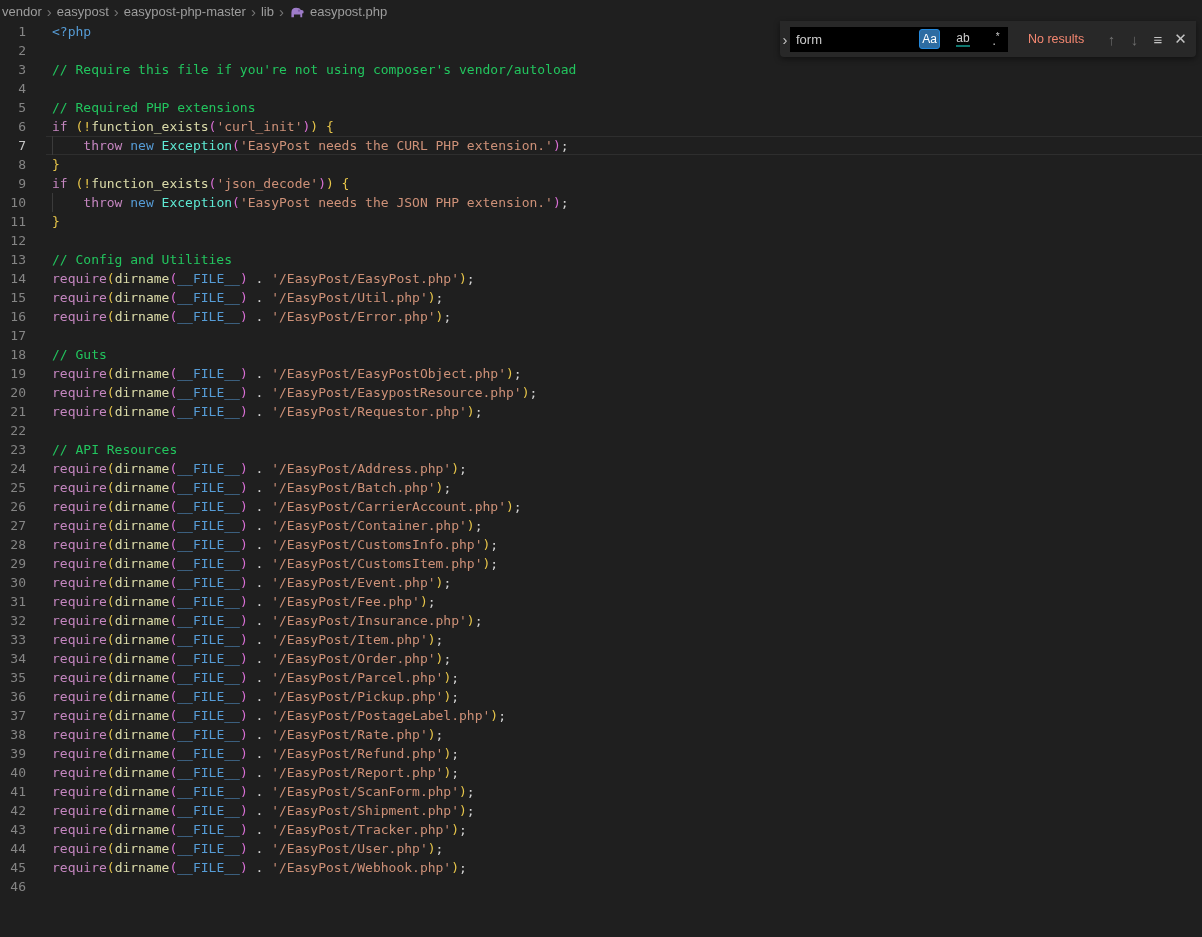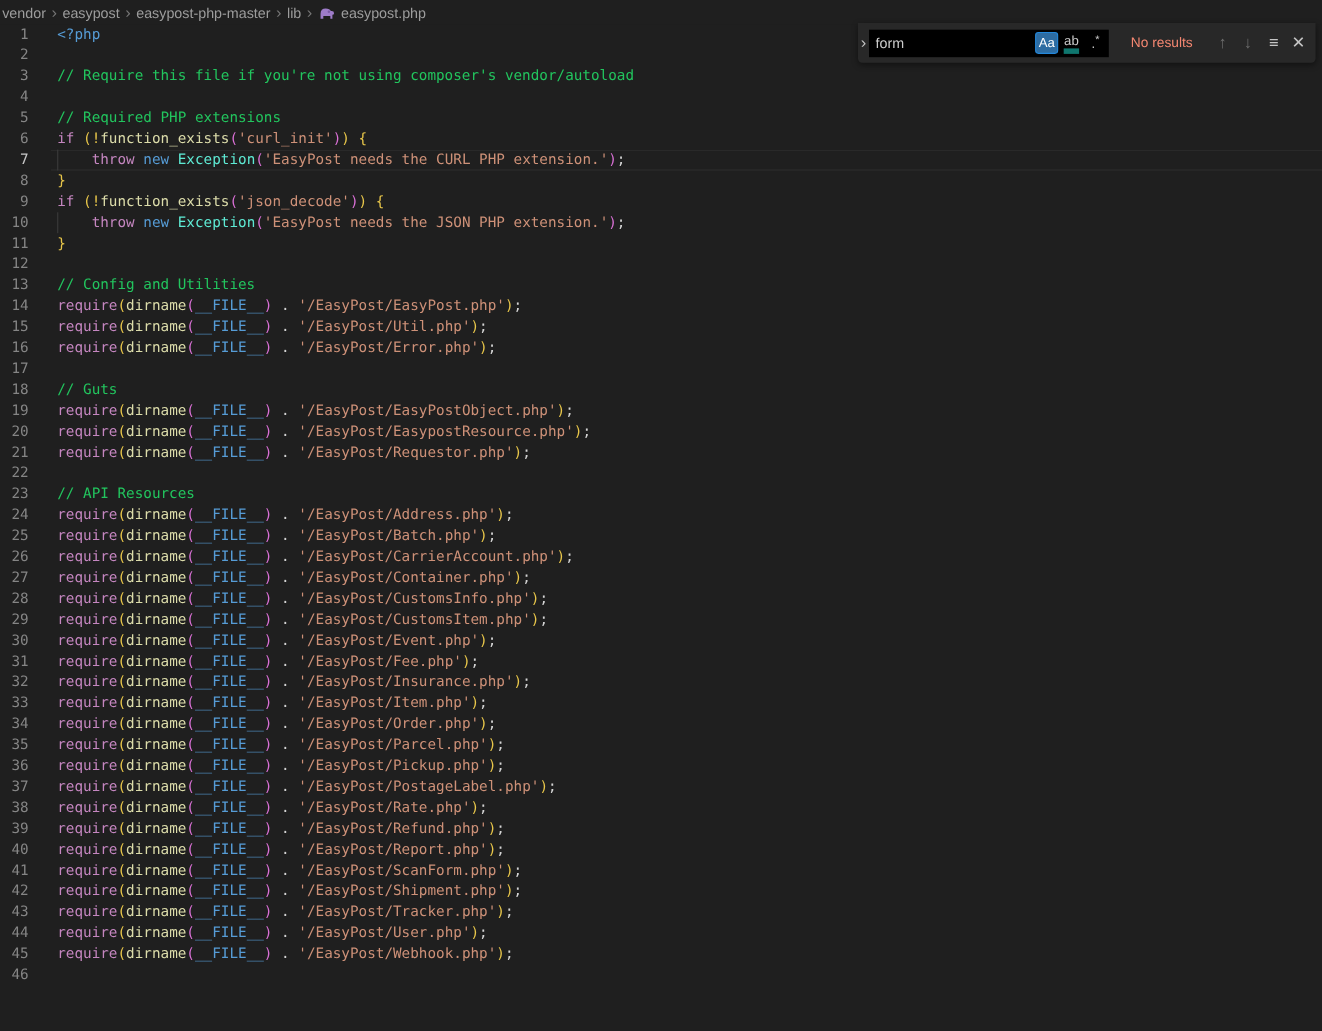--- a/index.html
+++ b/index.html
@@ -41,27 +41,27 @@
     border-bottom-left-radius:4px; border-bottom-right-radius:4px;
     box-shadow:0 2px 6px rgba(0,0,0,.45); z-index:10; padding-right:4px;
   }
   .fw-toggle { width:18px; height:100%; display:flex; align-items:center;
     justify-content:center; color:#c5c5c5; font-size:15px; cursor:pointer; }
   .fw-inputbox { width:218px; height:25px; background:#000000; display:flex;
     align-items:center; padding:0 2px 0 0; }
   .fw-input { flex:1; min-width:0; background:transparent; border:none; outline:none;
     color:#cccccc; font-size:13px; font-family:"Liberation Sans", sans-serif;
     padding-left:6px; }
-  .fw-opts { display:flex; align-items:center; gap:2px; }
+  .fw-opts { display:flex; align-items:center; gap:13px; }
   .fw-opt { height:20px; min-width:20px; display:flex; align-items:center;
     justify-content:center; font-size:12px; color:#cccccc; background:transparent;
     border:1px solid transparent; border-radius:3px; cursor:pointer;
     font-family:"Liberation Sans", sans-serif; padding:0 2px; }
   .fw-opt.active { background:#2d6ca2; border-color:#2488db; color:#ffffff; }
-  .fw-opt .uline { border-bottom:5px solid #0f766e; }
+  .fw-opt .uline { border-bottom:2px solid #0f766e; }
   .fw-status { color:#f48771; font-size:12.5px; margin-left:20px; white-space:nowrap;
     min-width:72px; }
   .fw-actions { display:flex; align-items:center; margin-left:auto; }
   .fw-act { width:23px; height:22px; display:flex; align-items:center;
     justify-content:center; color:#c5c5c5; font-size:15px; border-radius:3px;
     cursor:pointer; }
   .fw-act.disabled { color:#6d6d6d; cursor:default; }
   .fw-act.sel-find { letter-spacing:-1px; }
 </style>
 </head>

